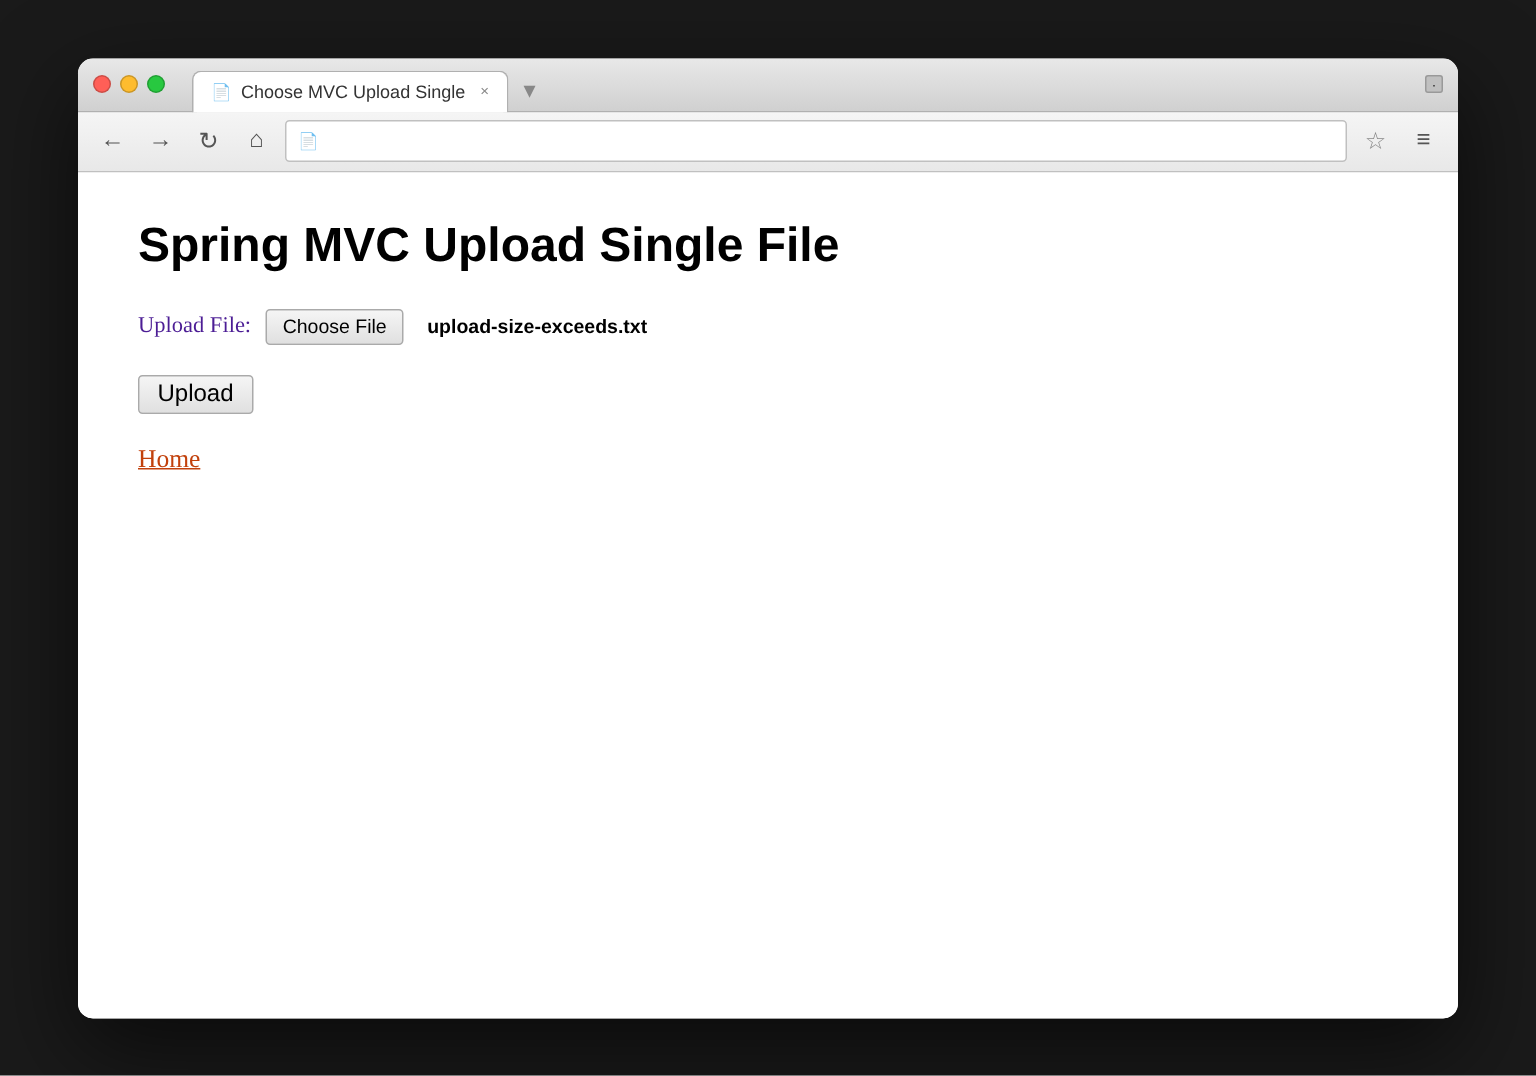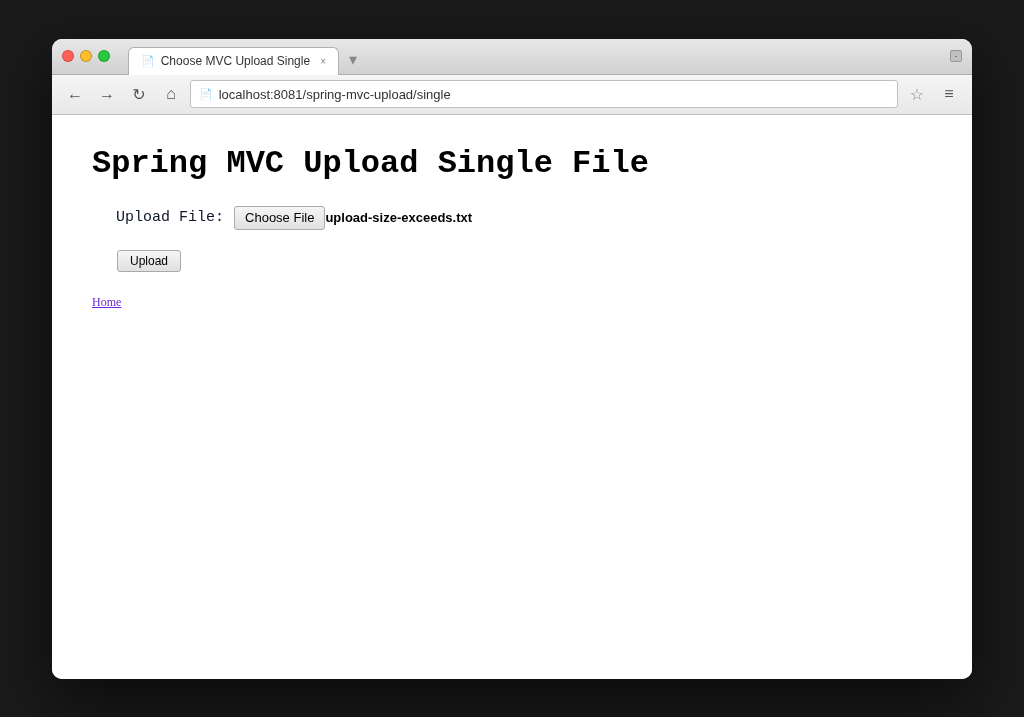--- a/index.html
+++ b/index.html
@@ -192,41 +192,40 @@
       flex: 1;
       background: #fff;
       padding: 30px 40px;
     }
 
     .page-title {
       font-size: 32px;
       font-weight: bold;
       color: #000;
       margin-bottom: 24px;
-      font-family: Liberation Mono, monospace;
+      font-family: Liberation Sans, sans-serif;
     }
 
     .upload-row {
       display: flex;
       align-items: center;
       gap: 10px;
       margin-bottom: 20px;
     }
 
     .upload-label {
       font-size: 15px;
-      color: #0f172a;
-      font-family: Liberation Mono, monospace;
-      margin-left: 24px;
+      color: #4c1d95;
+      font-family: Liberation Serif, serif;
     }
 
     .file-input-wrapper {
       display: flex;
       align-items: center;
-      gap: 0;
+      gap: 16px;
     }
 
     .choose-file-btn {
       background: linear-gradient(to bottom, #f5f5f5, #e0e0e0);
       border: 1px solid #aaa;
       border-radius: 3px;
       padding: 2px 10px;
       font-size: 13px;
       color: #000;
       cursor: pointer;
@@ -241,34 +240,33 @@
       color: #000;
       font-family: -apple-system, Arial, sans-serif;
       font-weight: bold;
     }
 
     .upload-btn {
       background: linear-gradient(to bottom, #f5f5f5, #e0e0e0);
       border: 1px solid #aaa;
       border-radius: 3px;
       padding: 3px 12px;
-      font-size: 12px;
+      font-size: 16px;
       color: #000;
       cursor: pointer;
       font-family: -apple-system, Arial, sans-serif;
       margin-top: 4px;
       margin-bottom: 20px;
       display: block;
-      margin-left: 25px;
     }
 
     .home-link {
-      color: #6d28d9;
+      color: #c2410c;
       text-decoration: underline;
-      font-size: 12px;
+      font-size: 17px;
       font-family: Georgia, serif;
       cursor: pointer;
     }
   </style>
 </head>
 <body>
 
 <div class="browser-window">
 
   <div class="title-bar">
@@ -288,21 +286,20 @@
     <div class="window-button">·</div>
   </div>
 
   <div class="nav-bar">
     <button class="nav-btn">←</button>
     <button class="nav-btn">→</button>
     <button class="nav-btn">↻</button>
     <button class="nav-btn">⌂</button>
     <div class="address-bar">
       <span class="address-icon">📄</span>
-      <span class="address-text">localhost:8081/spring-mvc-upload/single</span>
     </div>
     <button class="star-btn">☆</button>
     <button class="menu-btn">≡</button>
   </div>
 
   <div class="page-content">
     <h1 class="page-title">Spring MVC Upload Single File</h1>
 
     <div class="upload-row">
       <span class="upload-label">Upload File:</span>

